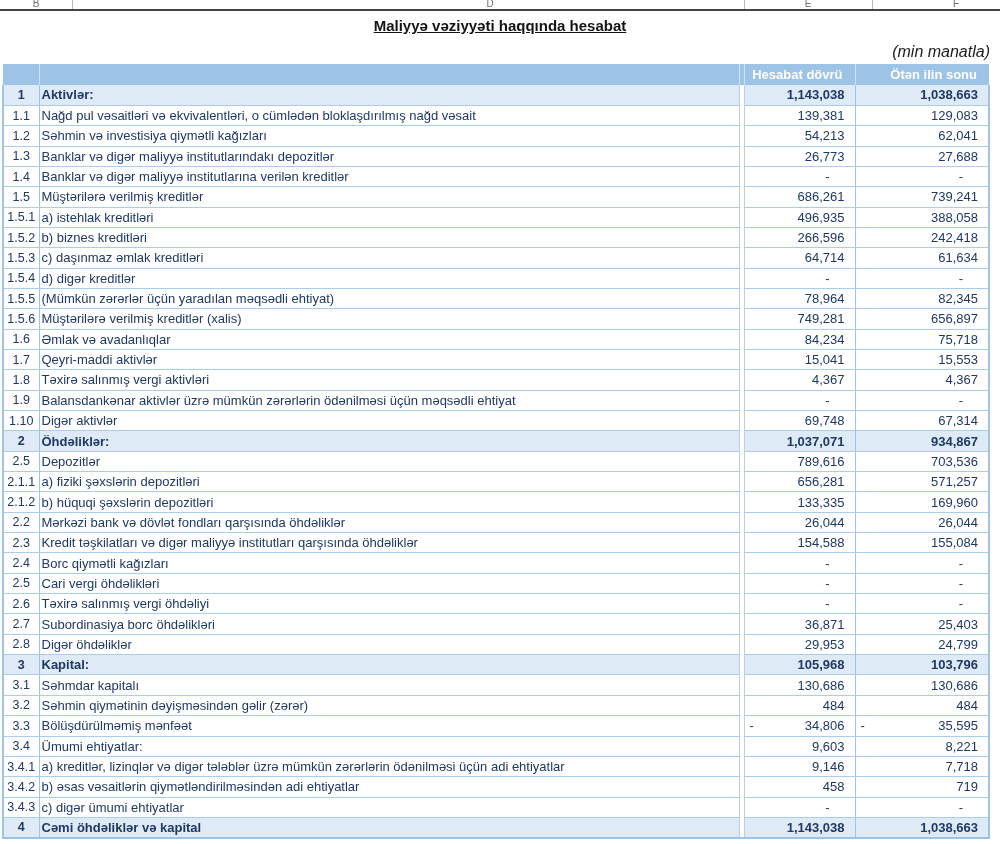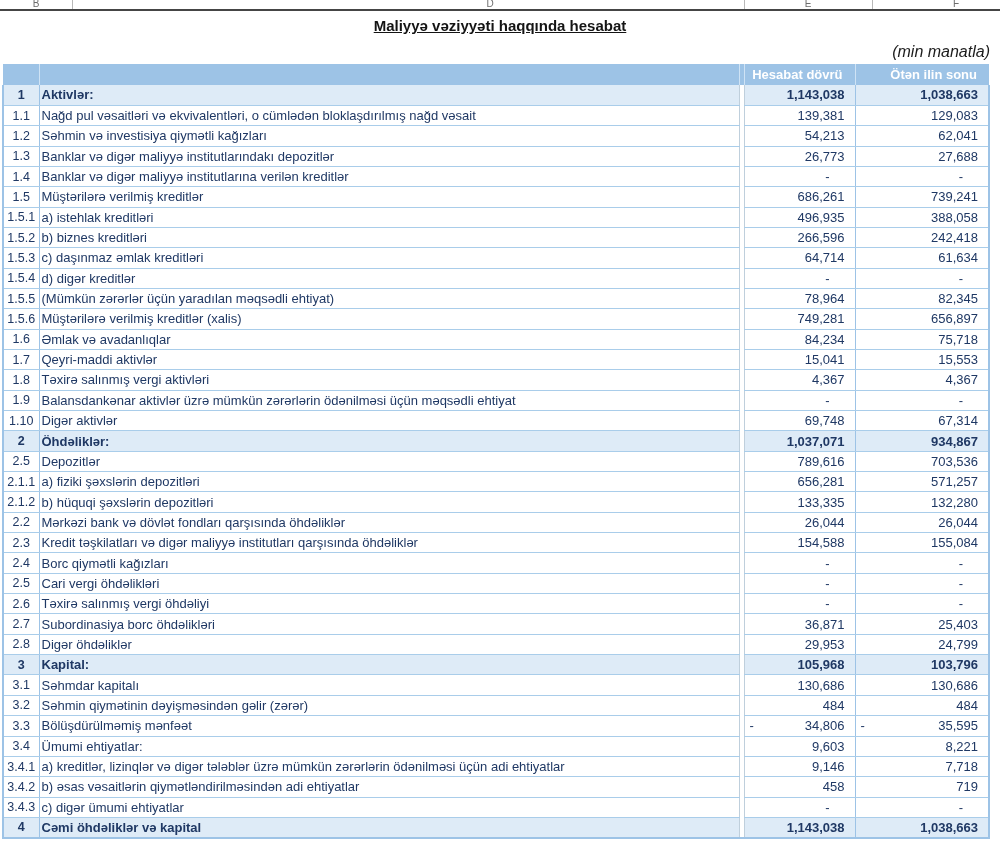--- a/index.html
+++ b/index.html
@@ -297,21 +297,21 @@
     <td class="label">a) fiziki şəxslərin depozitləri</td>
     <td class="gap"></td>
     <td class="val v1">656,281</td>
     <td class="val v2">571,257</td>
   </tr>
       <tr class="italic">
     <td class="num">2.1.2</td>
     <td class="label">b) hüquqi şəxslərin depozitləri</td>
     <td class="gap"></td>
     <td class="val v1">133,335</td>
-    <td class="val v2">132,280</td>
+    <td class="val v2">169,960</td>
   </tr>
       <tr>
     <td class="num">2.2</td>
     <td class="label">Mərkəzi bank və dövlət fondları qarşısında öhdəliklər</td>
     <td class="gap"></td>
     <td class="val v1">26,044</td>
     <td class="val v2">26,044</td>
   </tr>
       <tr>
     <td class="num">2.3</td>

